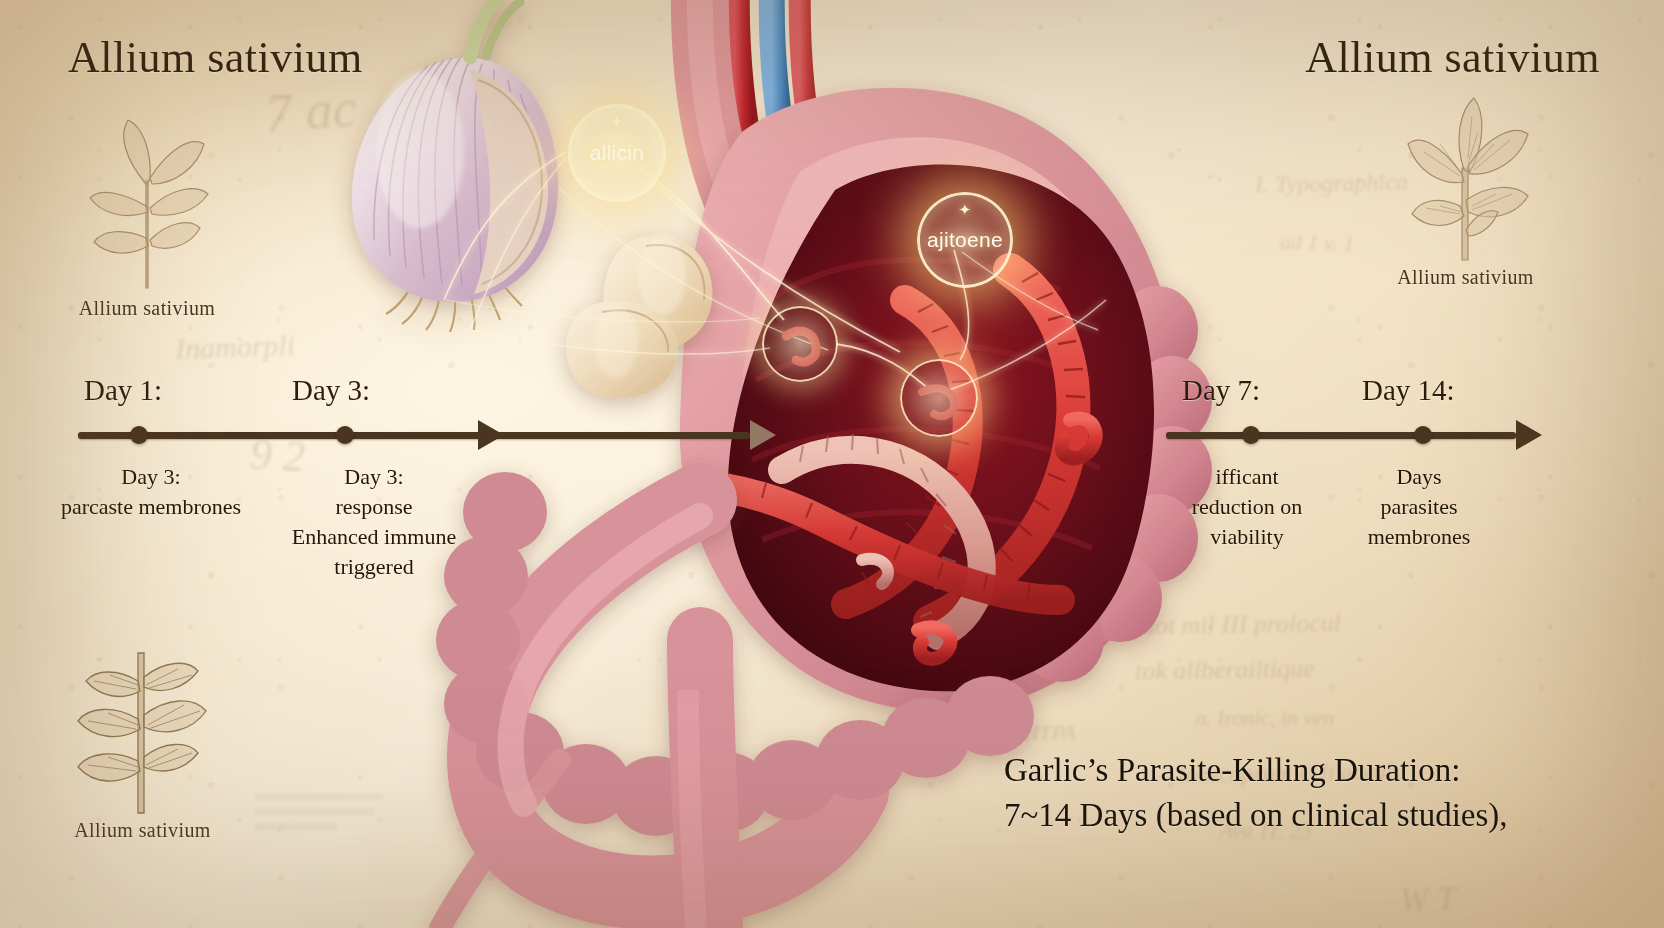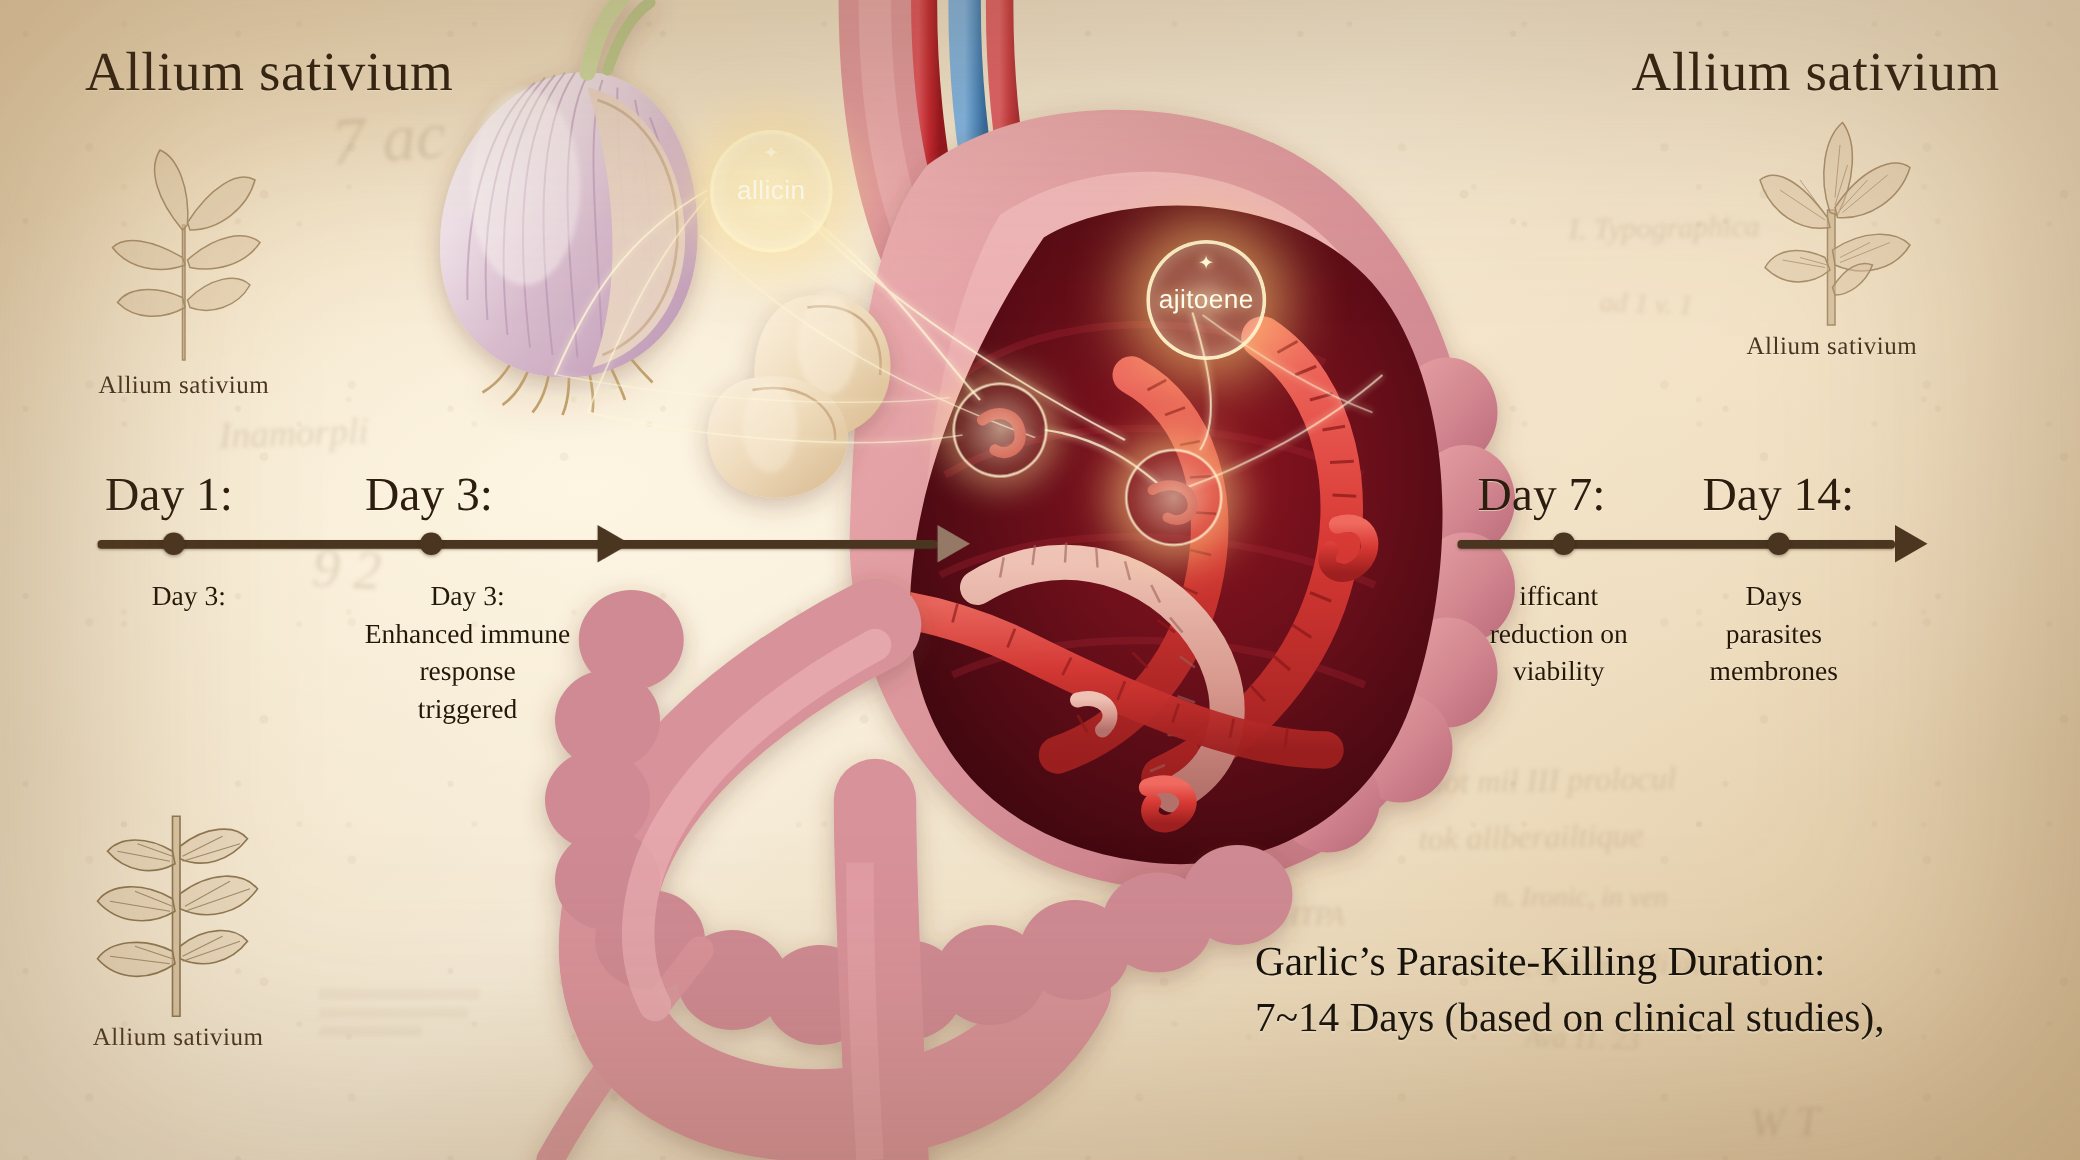--- a/index.html
+++ b/index.html
@@ -85,21 +85,21 @@
   }
   .tl-arrow.faded { border-left-color:#a08d74; opacity:.85; }
   .tl-dot {
     position:absolute;
     width:18px; height:18px; border-radius:50%;
     background:#4a3520;
     box-shadow:0 1px 3px rgba(50,32,14,.45);
   }
   .tl-head {
     position:absolute;
-    font-size:38px;
+    font-size:29px;
     color:#2c1d0e;
     white-space:nowrap;
     text-shadow:0 1px 0 rgba(255,250,235,.5);
   }
   .tl-body {
     position:absolute;
     font-size:22px;
     line-height:30px;
     color:#241708;
     text-align:center;
@@ -543,26 +543,27 @@
     <div class="tl-arrow faded" style="left:672px; top:46px;"></div>
 
     <div class="tl-dot" style="left:52px; top:52px;"></div>
     <div class="tl-dot" style="left:258px; top:52px;"></div>
 
     <div class="tl-head" style="left:6px; top:0;">Day 1:</div>
     <div class="tl-head" style="left:214px; top:0;">Day 3:</div>
 
     <div class="tl-body" style="left:-42px; top:88px; width:230px;">
       <div>Day 3:</div>
+      <div>parcaste membrones</div>
     </div>
 
     <div class="tl-body" style="left:178px; top:88px; width:236px;">
       <div>Day 3:</div>
+      <div>response</div>
       <div>Enhanced immune</div>
-      <div>response</div>
       <div>triggered</div>
     </div>
   </div>
 
   <div class="timeline" style="left:1166px; top:374px; width:420px;">
     <div class="tl-axis" style="top:58px; width:350px;"></div>
     <div class="tl-arrow" style="left:350px; top:46px;"></div>
 
     <div class="tl-dot" style="left:76px; top:52px;"></div>
     <div class="tl-dot" style="left:248px; top:52px;"></div>

